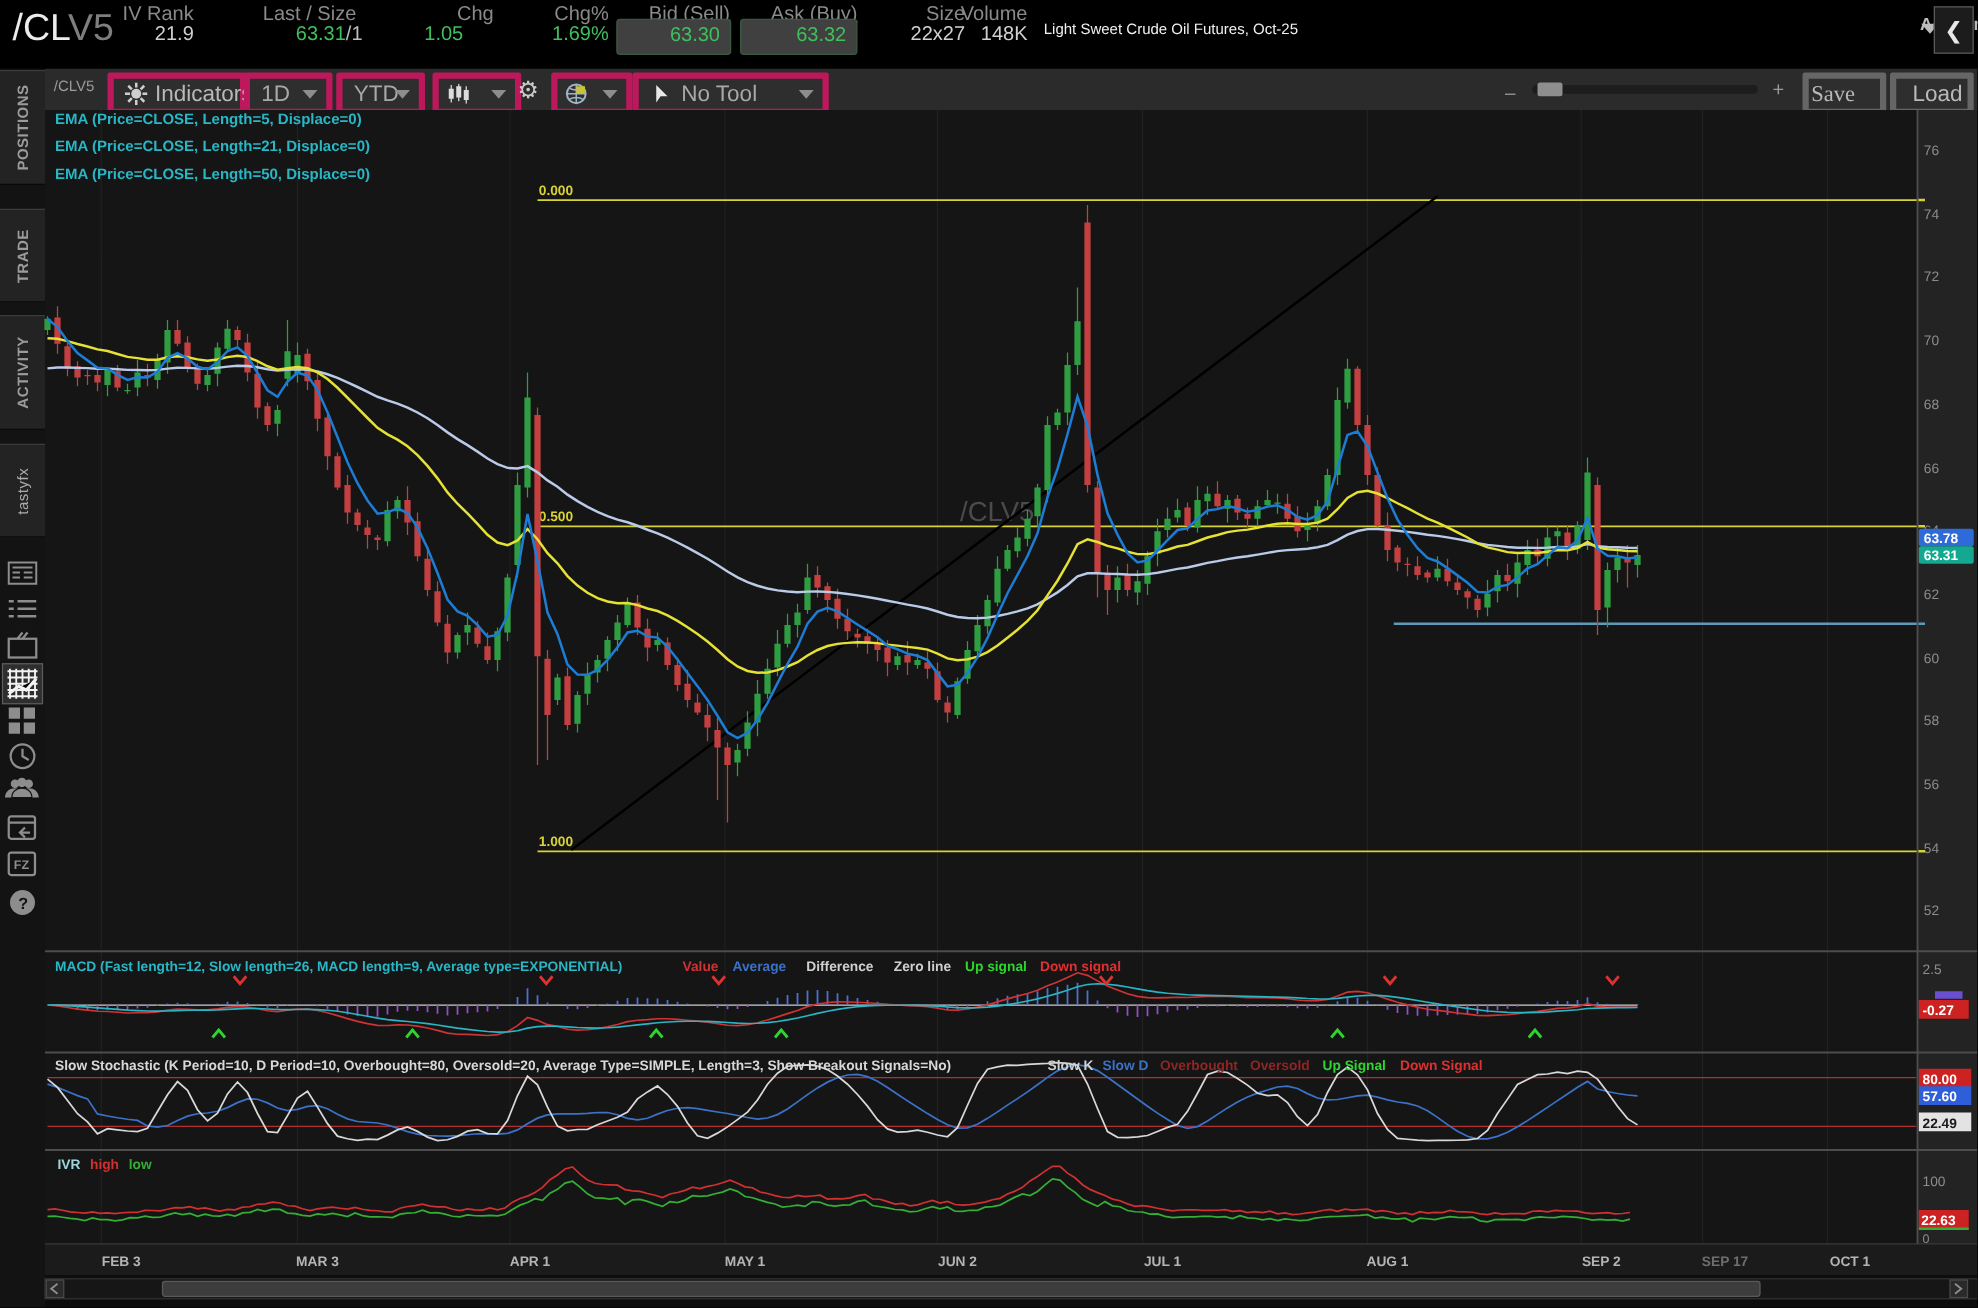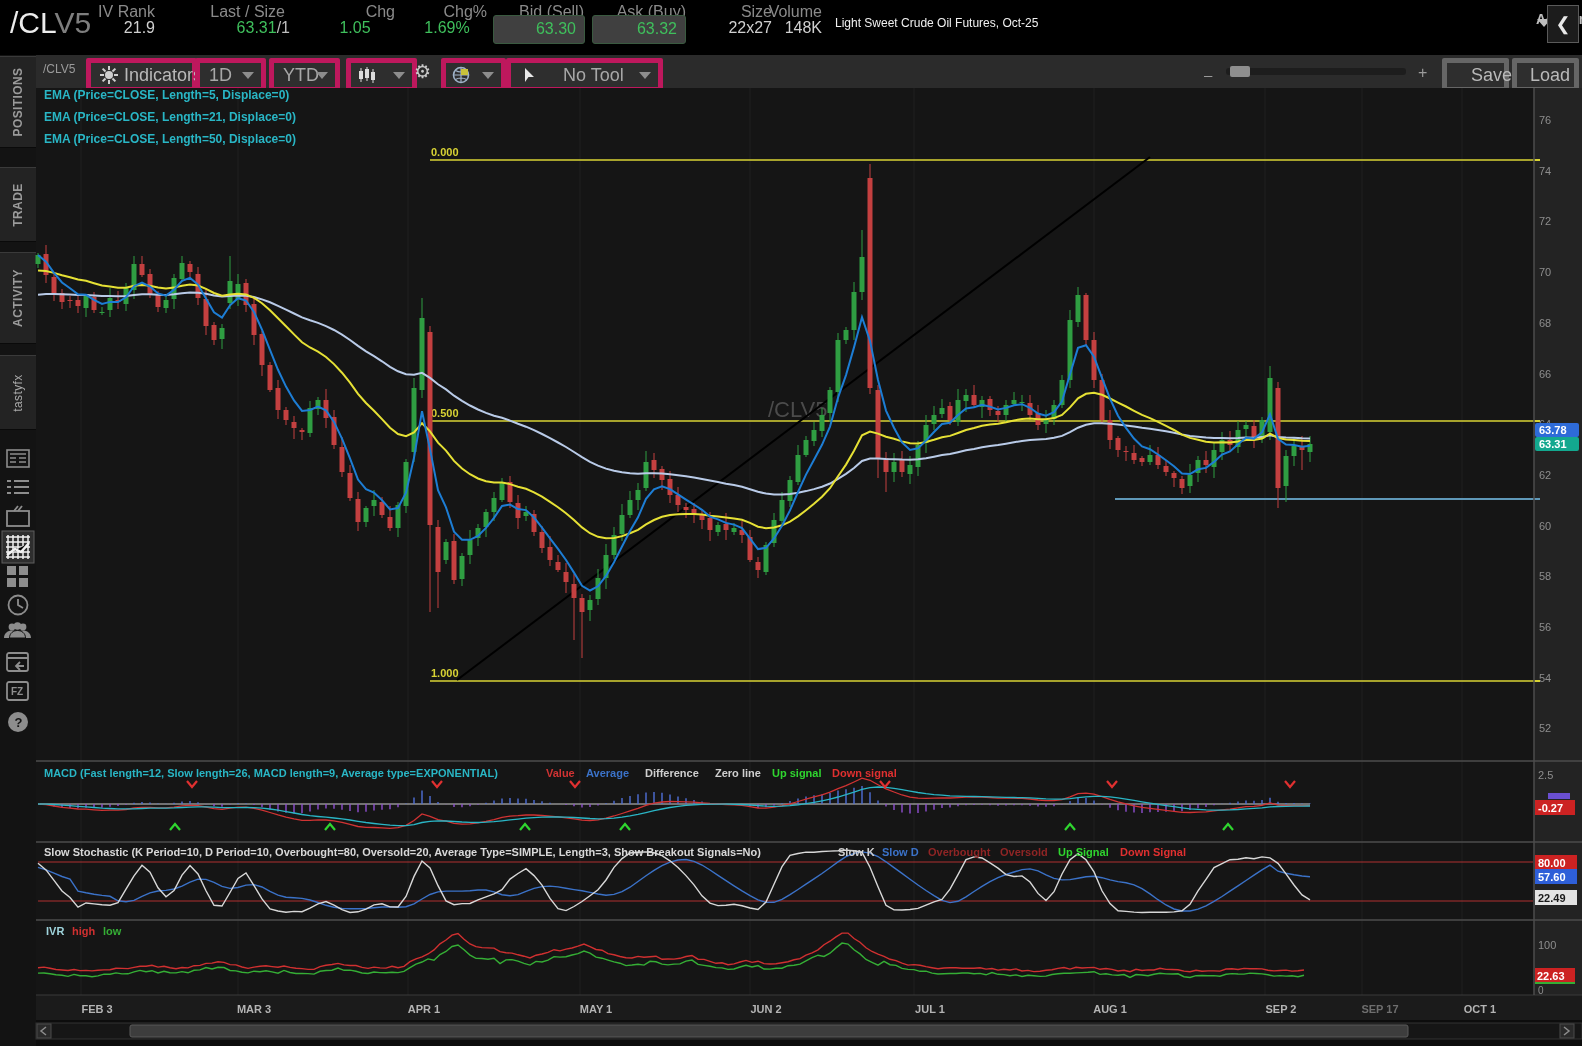--- a/index.html
+++ b/index.html
@@ -37,21 +37,21 @@
 
 <div id="topbar" class="abs">
   <div class="abs" style="left:10px;top:6px;font-size:30px;color:#ececec;">/CL<span style="color:#7e7e7e;">V5</span></div>
   <div class="lbl" style="left:75px;width:80px;">IV Rank</div>
   <div class="val" style="left:75px;width:80px;">21.9</div>
   <div class="lbl" style="left:185px;width:100px;">Last / Size</div>
   <div class="val" style="left:190px;width:100px;"><span class="grn">63.31</span><span style="color:#bdbdbd;">/1</span></div>
   <div class="lbl" style="left:315px;width:80px;">Chg</div>
   <div class="val grn" style="left:315px;width:80px;text-align:center;">1.05</div>
   <div class="lbl" style="left:407px;width:80px;">Chg%</div>
-  <div class="val grn" style="left:407px;width:80px;text-align:center;">1.69%</div>
+  <div class="val grn" style="left:407px;width:80px;">1.69%</div>
   <div class="lbl" style="left:484px;width:100px;text-decoration:underline;">Bid (Sell)</div>
   <div class="qbox" style="left:493px;width:90px;">
       <span>63.30</span>
     </div>
   <div class="lbl" style="left:586px;width:100px;text-decoration:underline;">Ask (Buy)</div>
   <div class="qbox" style="left:592px;width:92px;">
       <span>63.32</span>
     </div>
   <div class="lbl" style="left:692px;width:80px;">Size</div>
   <div class="val" style="left:692px;width:80px;">22x27</div>
@@ -102,27 +102,27 @@
         <circle cx="9" cy="9" r="7.5" fill="none" stroke="#9fb3c8" stroke-width="1.6"></circle>
         <path d="M1.5 9h15M9 1.5v15M3.5 4.5c3 2 8 2 11 0M3.5 13.5c3-2 8-2 11 0" stroke="#9fb3c8" stroke-width="1.2" fill="none"></path>
         <rect x="9" y="3" width="7" height="6" fill="#c8c23a"></rect>
       </svg>
     <div class="carat"></div>
   </div>
   <div class="tbtn" style="left:470px;width:147px;">
     <svg class="abs" style="left:12px;top:4px" width="14" height="16" viewBox="0 0 14 16">
         <path d="M2 1l9 9h-5.5l-3.5 5z" fill="#e8e8e8"></path>
       </svg>
-    <span style="margin-left:52px;color:#a8a8a8;">No Tool</span><div class="carat"></div>
+    <span style="margin-left:34px;color:#a8a8a8;">No Tool</span><div class="carat"></div>
   </div>
   <div class="abs" style="left:1168px;top:11px;color:#9a9a9a;font-size:15px;">–</div>
   <div class="abs" style="left:1190px;top:13px;width:180px;height:7px;background:#1d1d1d;border-radius:3px;"></div>
   <div class="abs" style="left:1194px;top:11px;width:20px;height:11px;background:#8e8e8e;border-radius:2px;"></div>
   <div class="abs" style="left:1382px;top:9px;color:#9a9a9a;font-size:16px;">+</div>
-  <div class="tbtn" style="left:1406px;width:57px;border-color:#666;"><span style="margin-left:24px;">Save</span></div>
+  <div class="tbtn" style="left:1406px;width:57px;border-color:#666;"><span style="margin-left:2px;font-family:Liberation Serif, serif;">Save</span></div>
   <div class="tbtn" style="left:1476px;width:57px;border-color:#666;"><span style="margin-left:13px;">Load</span></div>
 </div>
 
 <div id="sidebar" class="abs">
   <div class="vtab" style="top:1px;height:90px;">
       <span>POSITIONS</span>
     </div>
   <div class="vtab" style="top:112px;height:73px;">
       <span>TRADE</span>
     </div>

